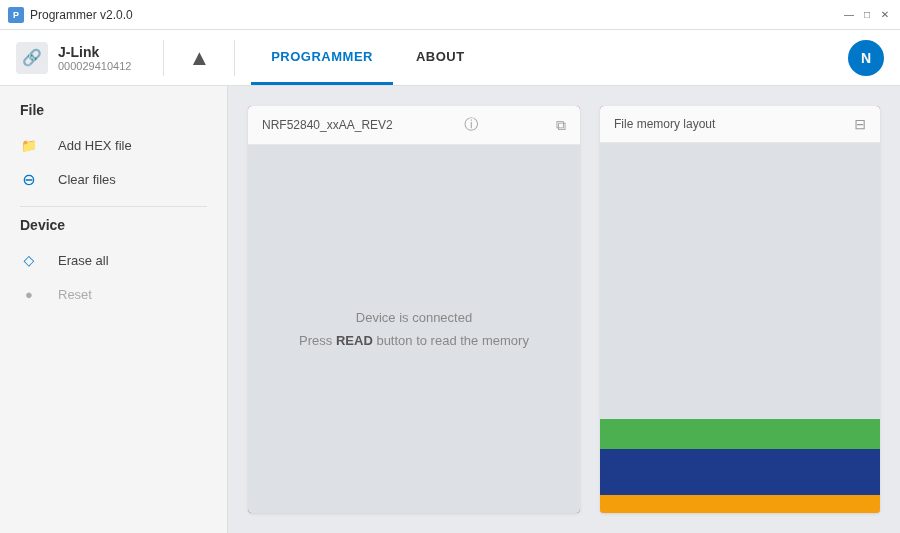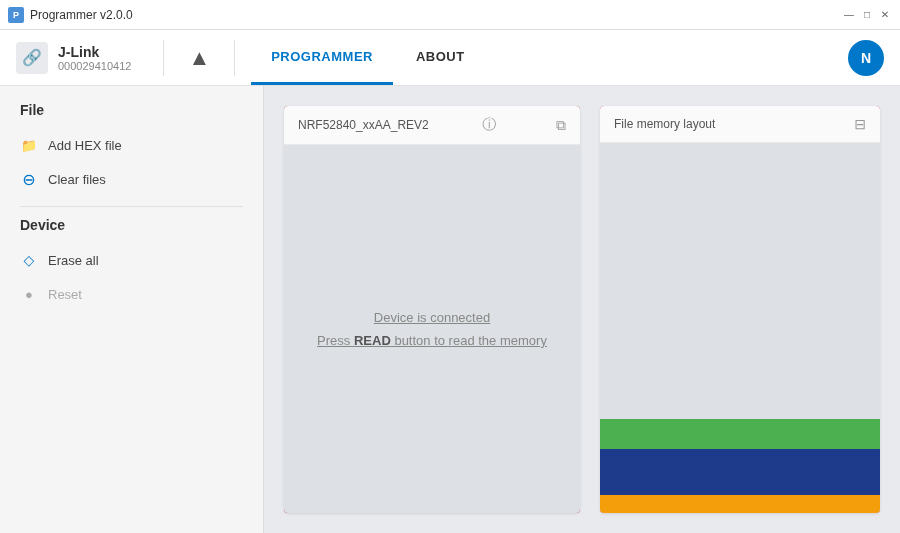--- a/index.html
+++ b/index.html
@@ -154,38 +154,38 @@
 
     
     .main {
       display: flex;
       flex: 1;
       overflow: hidden;
     }
 
     
     .sidebar {
-      width: 264px;
+      width: 228px;
       background: #f5f5f5;
       border-right: 1px solid #ddd;
       display: flex;
       flex-direction: column;
       padding: 16px 0;
       flex-shrink: 0;
     }
     .sidebar-section-title {
       font-size: 14px;
       font-weight: 600;
       color: #333;
       padding: 0 20px 10px 20px;
     }
     .sidebar-item {
       display: flex;
       align-items: center;
-      gap: 10px;
+      gap: 20px;
       padding: 8px 20px;
       cursor: pointer;
       color: #444;
       font-size: 13px;
     }
     .sidebar-item.disabled {
       color: #aaa;
       cursor: default;
     }
     .sidebar-item .item-icon {
@@ -267,21 +267,20 @@
       flex: 1;
     }
     .right-panel {
       width: 280px;
     }
 
     .device-message {
       color: #888;
       font-size: 13px;
       text-align: left;
-      text-decoration: underline;
     }
     .device-message strong {
       color: #555;
     }
 
     
     .memory-bars {
       width: 100%;
       display: flex;
       flex-direction: column;

